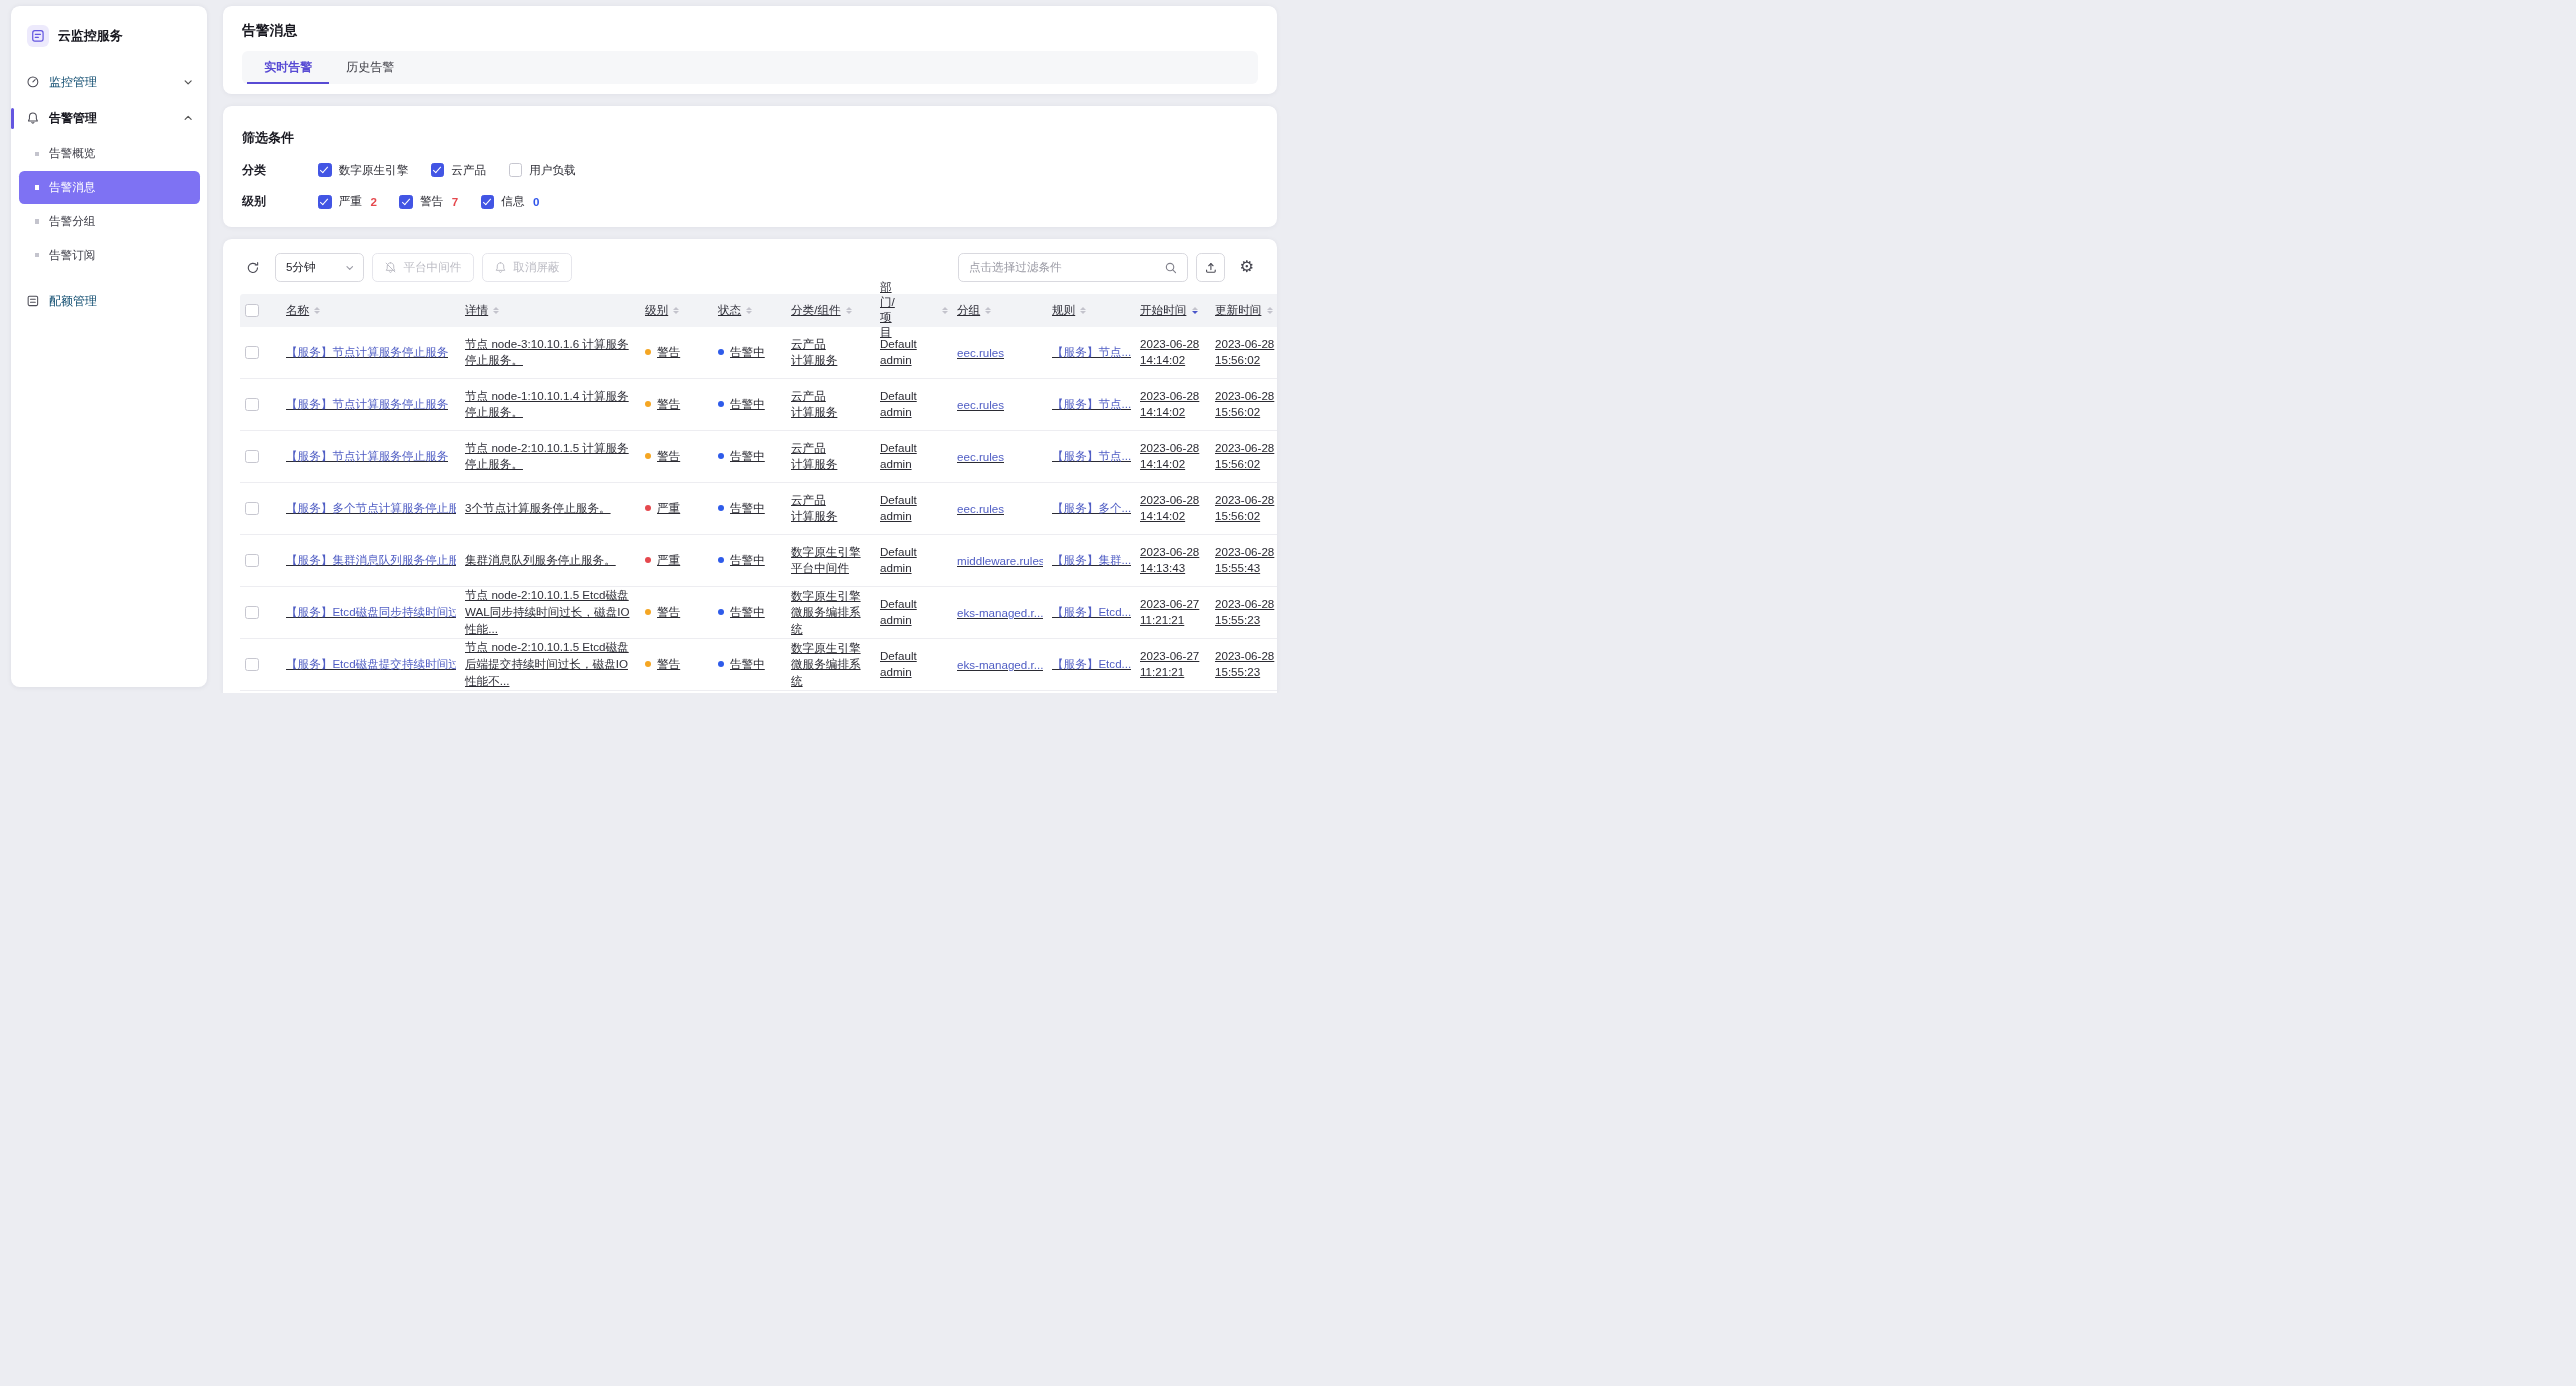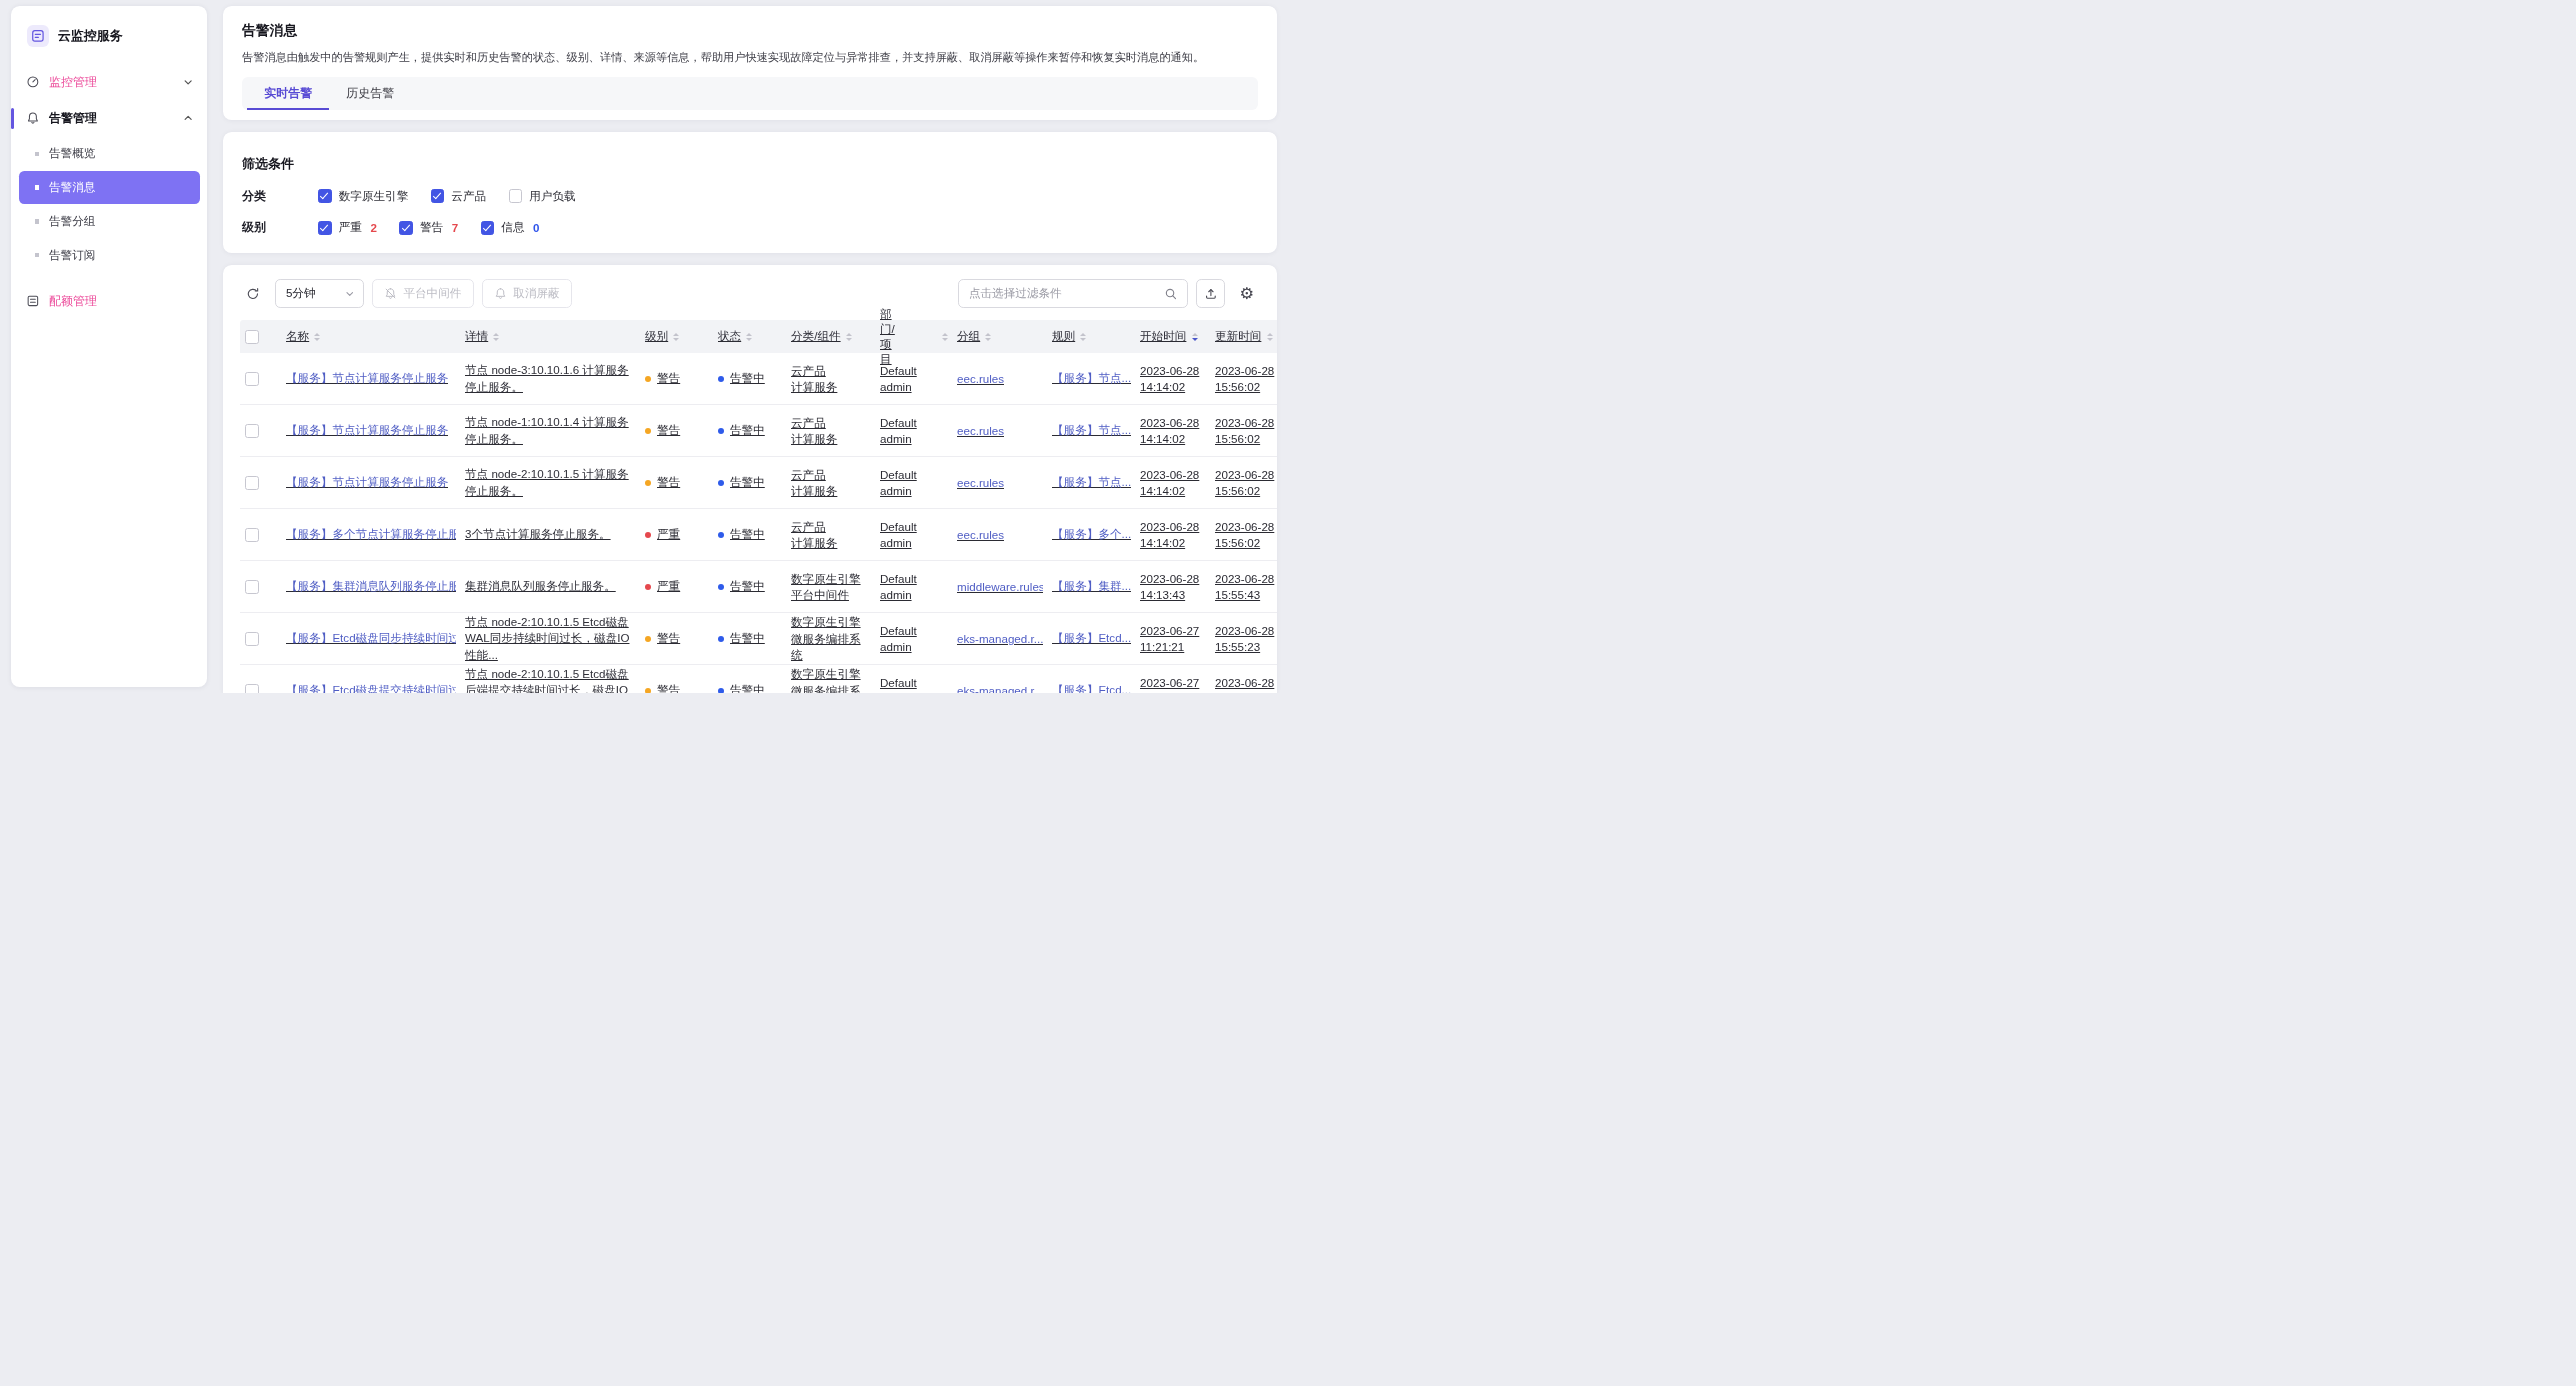--- a/index.html
+++ b/index.html
@@ -23,21 +23,21 @@
   }
   svg{display:block;}
   button{background:none;border:none;font-family:inherit;cursor:pointer;color:inherit;}
 
   
   .sidebar{position:absolute;left:11.2px;top:6px;bottom:6px;width:196px;background:#fff;border-radius:8.6px;
     box-shadow:0 0.9px 5.2px rgba(25,25,60,.07);padding:12px 0;overflow:hidden;}
   .side-header{display:flex;align-items:center;gap:8.6px;padding:6.9px 15.5px 17px;}
   .logo{width:22.4px;height:22.4px;border-radius:6px;background:#edeafc;display:flex;align-items:center;justify-content:center;color:var(--purple);}
   .side-title{font-size:13px;font-weight:bold;color:#17171f;}
-  .menu-item{position:relative;display:flex;align-items:center;gap:8.6px;height:36px;padding:0 13.8px;font-size:12px;color:#ec4899;cursor:pointer;}
+  .menu-item{position:relative;display:flex;align-items:center;gap:8.6px;height:36px;padding:0 13.8px;font-size:12px;color:#0c4a6e;cursor:pointer;}
   .menu-item .mi-icon{width:15.5px;display:flex;justify-content:center;color:#4c4c56;}
   .menu-item .grow{flex:1;}
   .menu-item.active-parent{font-weight:bold;color:#17171f;}
   .active-bar{position:absolute;left:0;top:7.7px;width:2.6px;height:20.6px;border-radius:1.7px;background:var(--purple);}
   .submenu-item{display:flex;align-items:center;height:33px;margin:0.9px 7.7px;padding-left:16.3px;border-radius:5.2px;font-size:11.6px;color:#3a3a44;cursor:pointer;}
   .bullet{width:4.3px;height:4.3px;background:#c4c4cd;margin-right:9.5px;flex:none;}
   .submenu-item.active{background:var(--purple-bg);color:#fff;}
   .submenu-item.active .bullet{background:#fff;}
   .menu-gap{height:10.3px;}
   .chev{color:#555;}
@@ -183,21 +183,20 @@
       </span>
       <span class="grow">配额管理</span>
     </div>
   </nav>
 </aside>
 
 <div class="main">
 
   <section class="card header-card">
     <h1 class="page-title">告警消息</h1>
-    <p class="page-desc">告警消息由触发中的告警规则产生，提供实时和历史告警的状态、级别、详情、来源等信息，帮助用户快速实现故障定位与异常排查，并支持屏蔽、取消屏蔽等操作来暂停和恢复实时消息的通知。</p>
     <div class="tabs">
       <div class="tab active">实时告警</div>
       <div class="tab">历史告警</div>
     </div>
   </section>
 
   <section class="card filter-card">
     <h2 class="filter-title">筛选条件</h2>
 
     <div class="filter-row">

